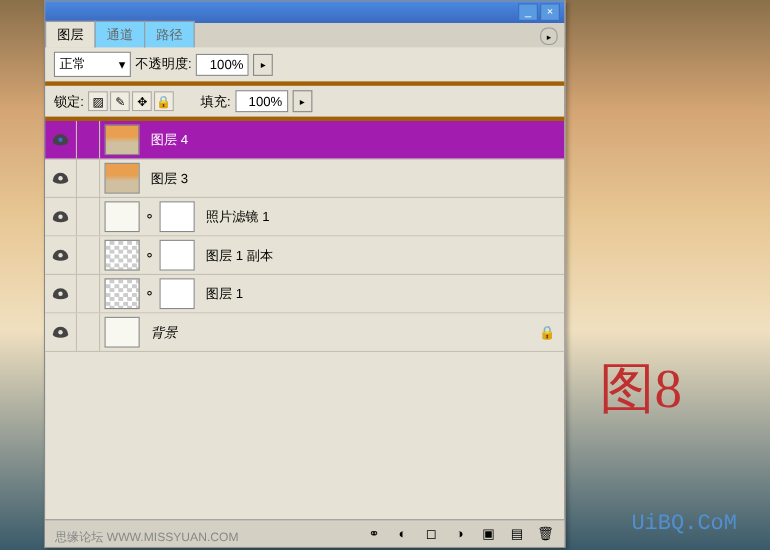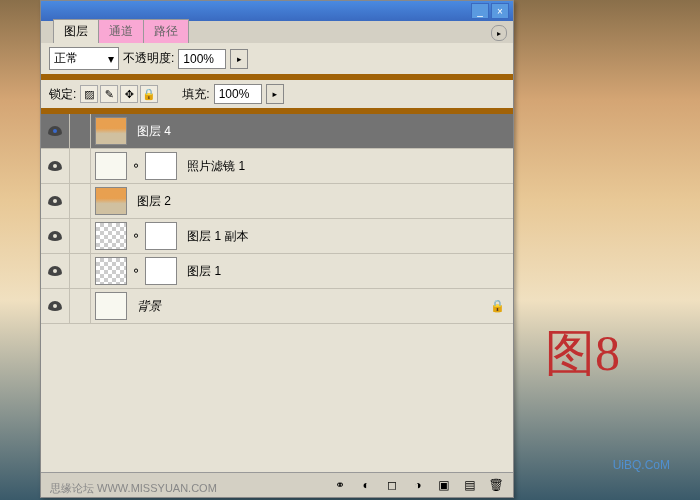--- a/index.html
+++ b/index.html
@@ -1,31 +1,31 @@
 <!DOCTYPE html>
 <html><head>
 <meta charset="utf-8">
 <style>
 body{margin:0;font-family:"SimSun",sans-serif;font-size:12px;background:linear-gradient(to bottom,#8a6f4a 0%,#d4a574 20%,#e8c896 40%,#f0e0c0 60%,#3a5a6a 100%);width:700px;height:500px;position:relative;overflow:hidden}
 .panel{position:absolute;left:40px;top:0;width:472px;height:496px;background:#e6e2d5;border:1px solid #888;box-shadow:2px 2px 4px rgba(0,0,0,0.3)}
 .titlebar{background:linear-gradient(to bottom,#4a8ae0,#3a6ac0);height:20px;display:flex;justify-content:flex-end;align-items:center;padding:0 4px;gap:2px}
 .tbtn{width:16px;height:14px;background:#5a9ae0;border:1px solid #3a6ac0;display:flex;align-items:center;justify-content:center;color:#fff;font-size:10px;cursor:pointer}
-.tabs{display:flex;background:#d4d0c4;height:22px;align-items:flex-end;padding-left:12px;position:relative}
+.tabs{display:flex;background:#d4d0c4;height:22px;align-items:flex-end;padding-left:0;position:relative}
 .tab{padding:3px 10px;background:#e6e2d5;border:1px solid #999;border-bottom:none;margin-right:-1px;font-size:12px}
-.tab.inactive{background:#f9a8d4;color:#666}
+.tab.inactive{background:#7dd3fc;color:#666}
 .menuarrow{position:absolute;right:6px;top:4px;width:14px;height:14px;background:#d4d0c4;border:1px solid #999;border-radius:7px;display:flex;align-items:center;justify-content:center;font-size:8px;cursor:pointer}
-.optrow{display:flex;align-items:center;padding:4px 8px;gap:4px;border-bottom:6px solid #a16207}
+.optrow{display:flex;align-items:center;padding:4px 8px;gap:4px;border-bottom:4px solid #a16207}
 .select{background:#fff;border:1px solid #888;padding:2px 4px;width:60px;display:inline-flex;justify-content:space-between;align-items:center}
-.numinput{background:#fff;border:1px solid #888;padding:2px 4px;width:38px;text-align:left;display:inline-block}
+.numinput{background:#fff;border:1px solid #888;padding:2px 4px;width:38px;text-align:right;display:inline-block}
 .arrowbtn{background:#e6e2d5;border:1px solid #888;width:16px;height:18px;display:inline-flex;align-items:center;justify-content:center;font-size:9px;cursor:pointer}
 .lockicons{display:flex;gap:2px;align-items:center}
 .lockicons span{width:16px;height:16px;display:inline-flex;align-items:center;justify-content:center;border:1px solid #aaa;background:#f0ece0;font-size:11px}
 .layerlist{overflow-y:auto;height:370px}
 .layer{display:flex;align-items:center;border-bottom:1px solid #c4c0b4;height:34px;background:#e6e2d5}
-.layer.selected{background:#737373;color:#fff}
+.layer.selected{background:#a21caf;color:#fff}
 .viscol{width:28px;display:flex;justify-content:center;border-right:1px solid #c4c0b4;height:100%;align-items:center}
 .eye{width:14px;height:10px;background:#444;border-radius:50% 50% 50% 50%/70% 70% 30% 30%;position:relative}
 .eye:after{content:"";position:absolute;width:4px;height:4px;background:#e6e2d5;border-radius:50%;top:3px;left:5px}
 .layer.selected .eye:after{background:#3a6acc}
 .linkcol{width:20px;border-right:1px solid #c4c0b4;height:100%}
 .thumbs{display:flex;align-items:center;gap:2px;padding:0 4px}
 .thumb{width:30px;height:26px;background:#fff;border:1px solid #888;display:flex;align-items:center;justify-content:center;font-size:9px;overflow:hidden}
 .thumb.sunset{background:linear-gradient(to bottom,#e8a050 40%,#d0c0a0 60%)}
 .thumb.adj{background:#888;position:relative}
 .thumb.adj:after{content:"";position:absolute;width:0;height:0;border-left:13px solid transparent;border-bottom:22px solid #ccc;right:2px;bottom:2px}
@@ -33,21 +33,21 @@
 .thumb.circle:after{content:"";width:14px;height:14px;border:1px solid #555;border-radius:50%;background:#888}
 .thumb.photo{background:#f8f8f0}
 .thumb.mask{background:#fff}
 .thumb.checker{background:repeating-conic-gradient(#ccc 0 25%,#fff 0 50%) 0 0/8px 8px}
 .linkicon{font-size:12px;padding:0 2px}
 .lname{padding-left:6px;font-size:12px}
 .lname.italic{font-style:italic}
 .lockmark{margin-left:auto;margin-right:8px;font-size:12px}
 .bottombar{position:absolute;bottom:0;left:0;right:0;height:24px;background:#d4d0c4;border-top:1px solid #999;display:flex;justify-content:flex-end;align-items:center;gap:8px;padding:0 8px}
 .bottombar span{width:18px;height:16px;display:inline-flex;align-items:center;justify-content:center;font-size:12px;cursor:pointer}
-.watermark{position:absolute;right:30px;bottom:28px;color:#5090d0;font-size:12px;font-family:Liberation Sans, sans-serif}
+.watermark{position:absolute;right:30px;bottom:12px;color:#5090d0;font-size:20px;font-family:Liberation Mono, monospace}
 .figlabel{position:absolute;right:80px;top:320px;color:#c03030;font-size:50px;font-family:"SimSun"}
 .credit{position:absolute;left:50px;bottom:4px;color:#888;font-size:11px}
 </style>
 </head>
 <body>
 
 <div class="panel">
   <div class="titlebar">
     <div class="tbtn">_</div>
     <div class="tbtn">×</div>
@@ -89,35 +89,35 @@
           <div class="thumb sunset"></div>
         </div>
         <span class="lname">图层 4</span>
       </div>
       <div class="layer">
         <div class="viscol">
           <div class="eye"></div>
         </div>
         <div class="linkcol"></div>
         <div class="thumbs">
-          <div class="thumb photo"></div>
-          <span class="linkicon">⚬</span>
-          <div class="thumb mask"></div>
+          <div class="thumb sunset"></div>
         </div>
-        <span class="lname">照片滤镜 1</span>
+        <span class="lname">图层 3</span>
       </div>
       <div class="layer">
         <div class="viscol">
           <div class="eye"></div>
         </div>
         <div class="linkcol"></div>
         <div class="thumbs">
-          <div class="thumb sunset"></div>
+          <div class="thumb photo"></div>
+          <span class="linkicon">⚬</span>
+          <div class="thumb mask"></div>
         </div>
-        <span class="lname">图层 2</span>
+        <span class="lname">照片滤镜 1</span>
       </div>
       <div class="layer">
         <div class="viscol">
           <div class="eye"></div>
         </div>
         <div class="linkcol"></div>
         <div class="thumbs">
           <div class="thumb checker"></div>
           <span class="linkicon">⚬</span>
           <div class="thumb mask"></div>

